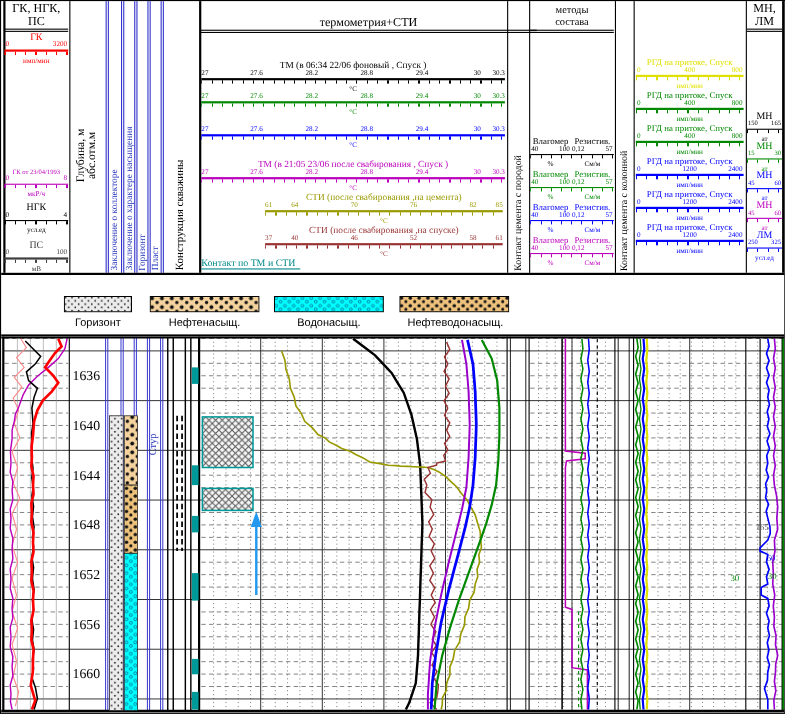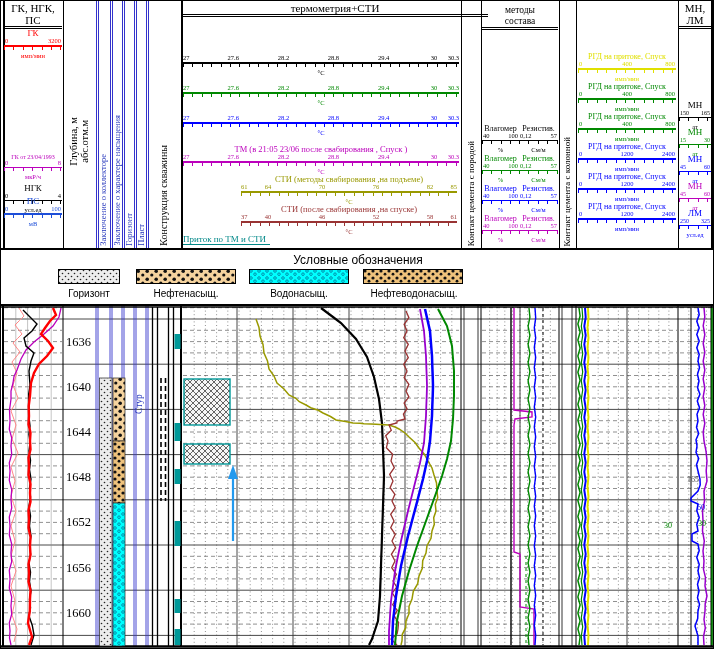--- a/index.html
+++ b/index.html
@@ -75,21 +75,21 @@
   </div>
   <div class="abs" style="left: 3px; top: 183px; width: 58px; color: rgb(0, 0, 0);">
     <div class="nm ctr" style="font-size:9px">НГК</div>
     <div class="numrow">
         <span class="mn">0</span>
         <span class="mx">4</span>
       </div>
     <div class="sline thin"></div>
     <div class="unit">усл.ед</div>
   </div>
-  <div class="abs" style="left: 3px; top: 196px; width: 58px; color: #1d4ed8;">
+  <div class="abs" style="left: 3px; top: 217px; width: 58px; color: #404040;">
     <div class="nm ctr" style="font-size:9px">ПС</div>
     <div class="numrow">
         <span class="mn">0</span>
         <span class="mx">100</span>
       </div>
     <div class="sline"></div>
     <div class="unit">мВ</div>
   </div>
 
   <div class="abs vlabwrap" style="left:63px;top:40px;width:31px;height:200px;align-items:center">
@@ -107,23 +107,24 @@
   <div class="abs vlabwrap" style="left:122px;top:0;width:13px;height:245px">
     <span class="vlab" style="font-size:8.5px;color:#2233bb">Горизонт</span>
   </div>
   <div class="abs vlabwrap" style="left:134px;top:0;width:13px;height:245px">
     <span class="vlab" style="font-size:8.5px;color:#2233bb">Пласт</span>
   </div>
   <div class="abs vlabwrap" style="left:148px;top:0;width:30px;height:245px">
     <span class="vlab" style="font-size:10px">Конструкция скважины</span>
   </div>
 
-  <div class="abs title" style="left:181px;top:1px;width:306px">термометрия+СТИ</div>
+  <div class="abs title" style="left:181px;top:14px;width:306px">термометрия+СТИ</div>
 
   <div class="abs" style="left: 182px; top: 54px; width: 276px; color: rgb(0, 0, 0);">
+    <div class="nm ctr">ТМ (в 06:34 22/06 фоновый , Спуск )</div>
     <div class="ticksrow">
       <span class="e0">27</span>
         <span style="left:18.2%">27.6</span>
         <span style="left:36.4%">28.2</span>
         <span style="left:54.5%">28.8</span>
         <span style="left:72.7%">29.4</span>
         <span style="left:90.9%">30</span>
         <span class="e1">30.3</span>
     </div>
     <div class="sline"></div>
@@ -163,21 +164,21 @@
         <span style="left:36.4%">28.2</span>
         <span style="left:54.5%">28.8</span>
         <span style="left:72.7%">29.4</span>
         <span style="left:90.9%">30</span>
         <span class="e1">30.3</span>
     </div>
     <div class="sline"></div>
     <div class="unit">°C</div>
   </div>
   <div class="abs" style="left: 240px; top: 174px; width: 216px; color: rgb(153, 153, 0);">
-    <div class="nm ctr">СТИ (методы свабирования ,на подъеме)</div>
+    <div class="nm ctr">СТИ (после свабирования ,на цемента)</div>
     <div class="ticksrow">
       <span class="e0">61</span>
         <span style="left:12.5%">64</span>
         <span style="left:37.5%">70</span>
         <span style="left:62.5%">76</span>
         <span style="left:87.5%">82</span>
         <span class="e1">85</span>
     </div>
     <div class="sline"></div>
     <div class="unit">°C</div>
@@ -188,21 +189,21 @@
       <span class="e0">37</span>
         <span style="left:12.5%">40</span>
         <span style="left:37.5%">46</span>
         <span style="left:62.5%">52</span>
         <span style="left:87.5%">58</span>
         <span class="e1">61</span>
     </div>
     <div class="sline"></div>
     <div class="unit">°C</div>
   </div>
-  <div class="abs" style="left:182px;top:233px;font-size:9px;color:#008888;border-bottom:1px solid #008888;padding-right:4px">Приток по ТМ и СТИ</div>
+  <div class="abs" style="left:182px;top:233px;font-size:9px;color:#008888;border-bottom:1px solid #008888;padding-right:4px">Контакт по ТМ и СТИ</div>
 
   <div class="abs vlabwrap" style="left:461px;top:0;width:18px;height:245px">
     <span class="vlab" style="font-size:9px">Контакт цемента с породой</span>
   </div>
   <div class="abs vlabwrap" style="left:559px;top:0;width:15px;height:245px">
     <span class="vlab" style="font-size:9px">Контакт цемента с колонной</span>
   </div>
 
   <div class="abs title2" style="left:481px;top:4px;width:76px">
     <span>методы</span><br><span>состава</span>
@@ -392,21 +393,20 @@
     <div class="nm ctr" style="font-size:9px">ЛМ</div>
     <div class="numrow" style="font-size:6px">
         <span class="mn">250</span>
         <span class="mx">325</span>
       </div>
     <div class="sline thin"></div>
       <div class="unit">усл.ед</div>
   </div>
 
   <div class="abs" style="left:0;top:247px;width:714px;height:58px;border-top:2px solid #000;border-bottom:2px solid #000;box-sizing:border-box;font-family:'Liberation Sans',sans-serif">
-    <div class="abs ctr" style="left:0;top:3px;width:714px;font-size:12px">Условные обозначения</div>
     <div class="abs" style="left:57px;top:19px"><svg width="62" height="15">
           <rect x="0.5" y="0.5" width="61" height="14" fill="url(#pat-col)" stroke="#000"></rect>
         </svg></div>
     <div class="abs ctr" style="left:37px;top:38px;width:102px;font-size:10px">Горизонт</div>
     <div class="abs" style="left:135px;top:19px"><svg width="100" height="15">
           <rect x="0.5" y="0.5" width="99" height="14" fill="url(#pat-oil)" stroke="#000"></rect>
         </svg></div>
     <div class="abs ctr" style="left:134px;top:38px;width:102px;font-size:10px">Нефтенасыщ.</div>
     <div class="abs" style="left:248px;top:19px"><svg width="100" height="15">
           <rect x="0.5" y="0.5" width="99" height="14" fill="url(#pat-water)" stroke="#000"></rect>

